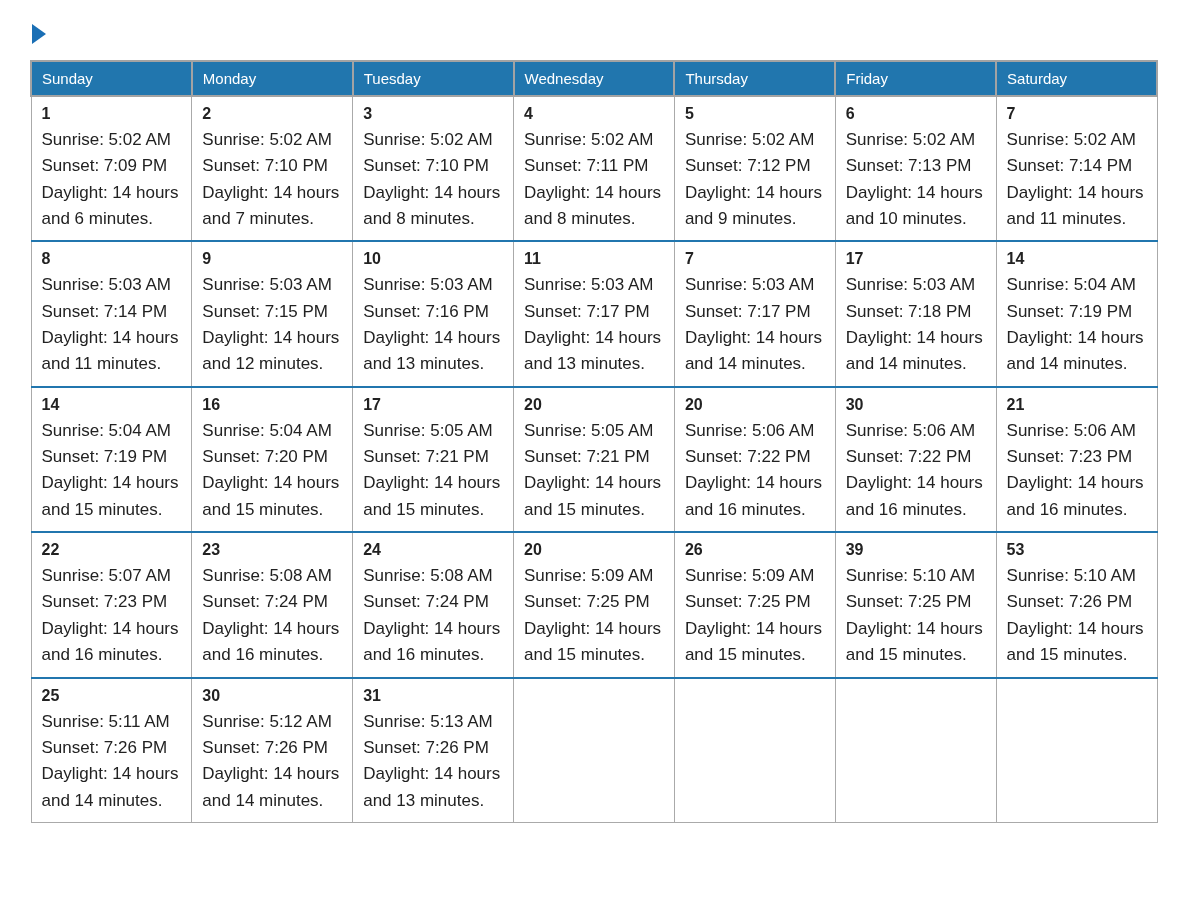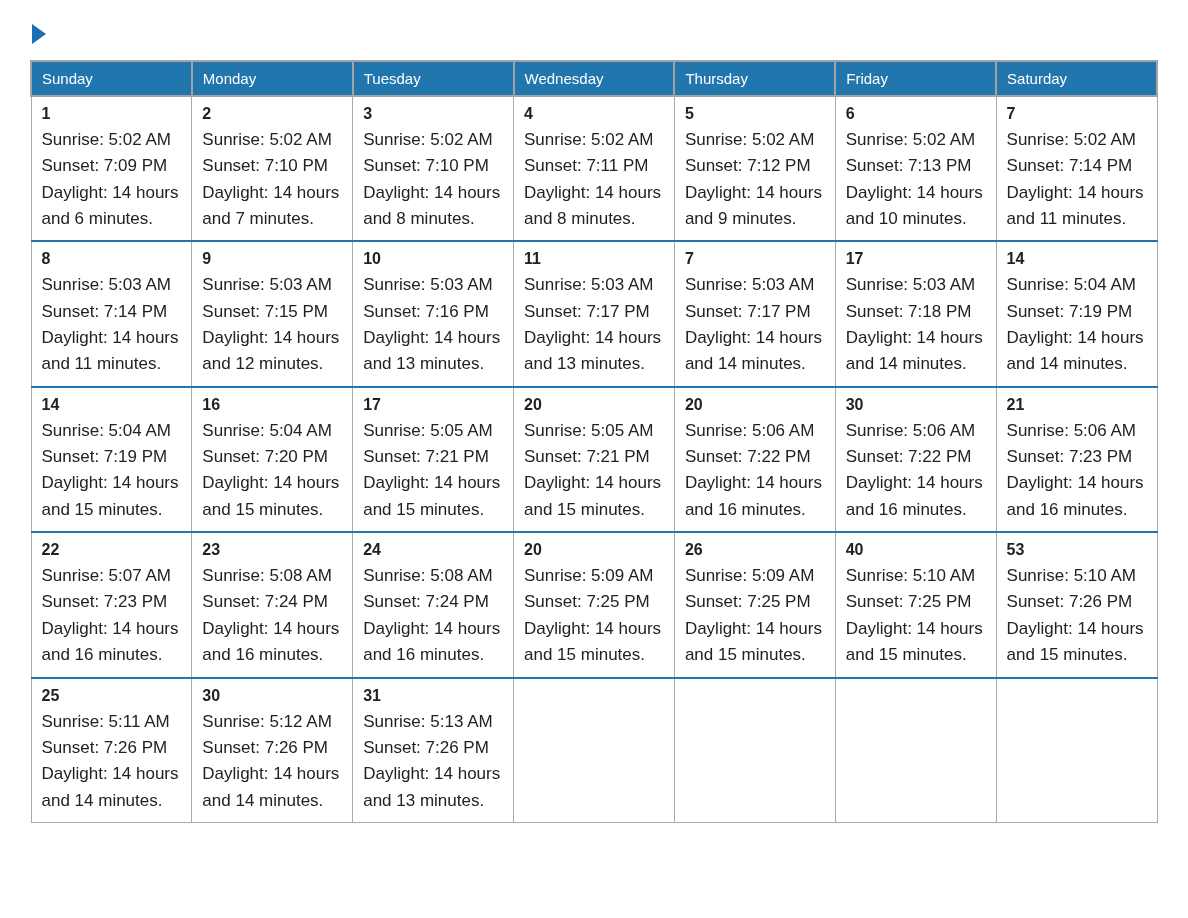--- a/index.html
+++ b/index.html
@@ -233,21 +233,21 @@
         </td>
         <td>
           <span class="day-number">20</span>
           <div class="day-info">Sunrise: 5:09 AM<br>Sunset: 7:25 PM<br>Daylight: 14 hours<br>and 15 minutes.</div>
         </td>
         <td>
           <span class="day-number">26</span>
           <div class="day-info">Sunrise: 5:09 AM<br>Sunset: 7:25 PM<br>Daylight: 14 hours<br>and 15 minutes.</div>
         </td>
         <td>
-          <span class="day-number">40</span>
+          <span class="day-number">39</span>
           <div class="day-info">Sunrise: 5:10 AM<br>Sunset: 7:25 PM<br>Daylight: 14 hours<br>and 15 minutes.</div>
         </td>
         <td>
           <span class="day-number">53</span>
           <div class="day-info">Sunrise: 5:10 AM<br>Sunset: 7:26 PM<br>Daylight: 14 hours<br>and 15 minutes.</div>
         </td>
       </tr>
       <tr>
         <td>
           <span class="day-number">25</span>

